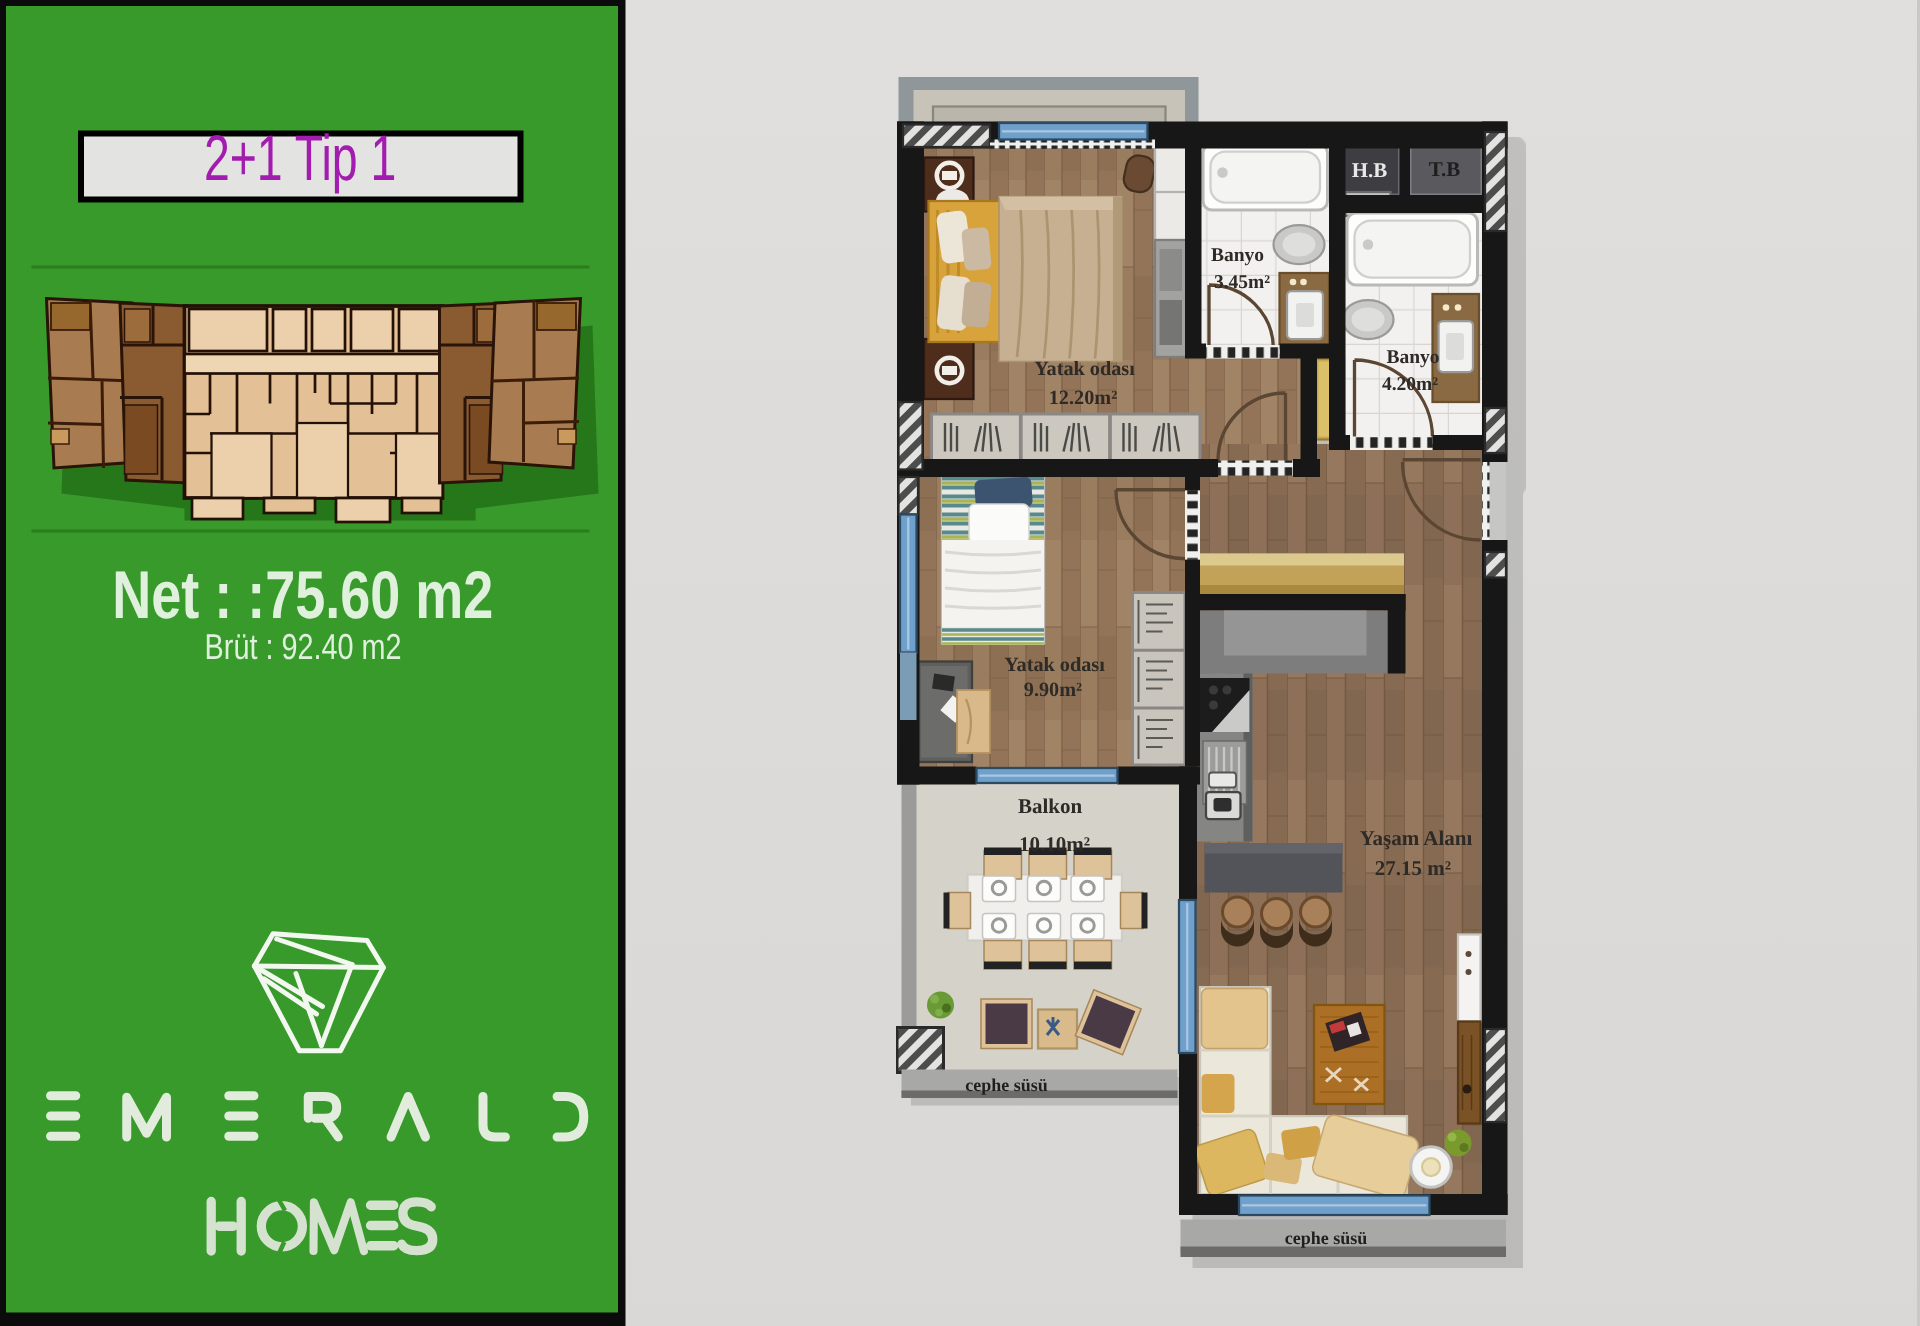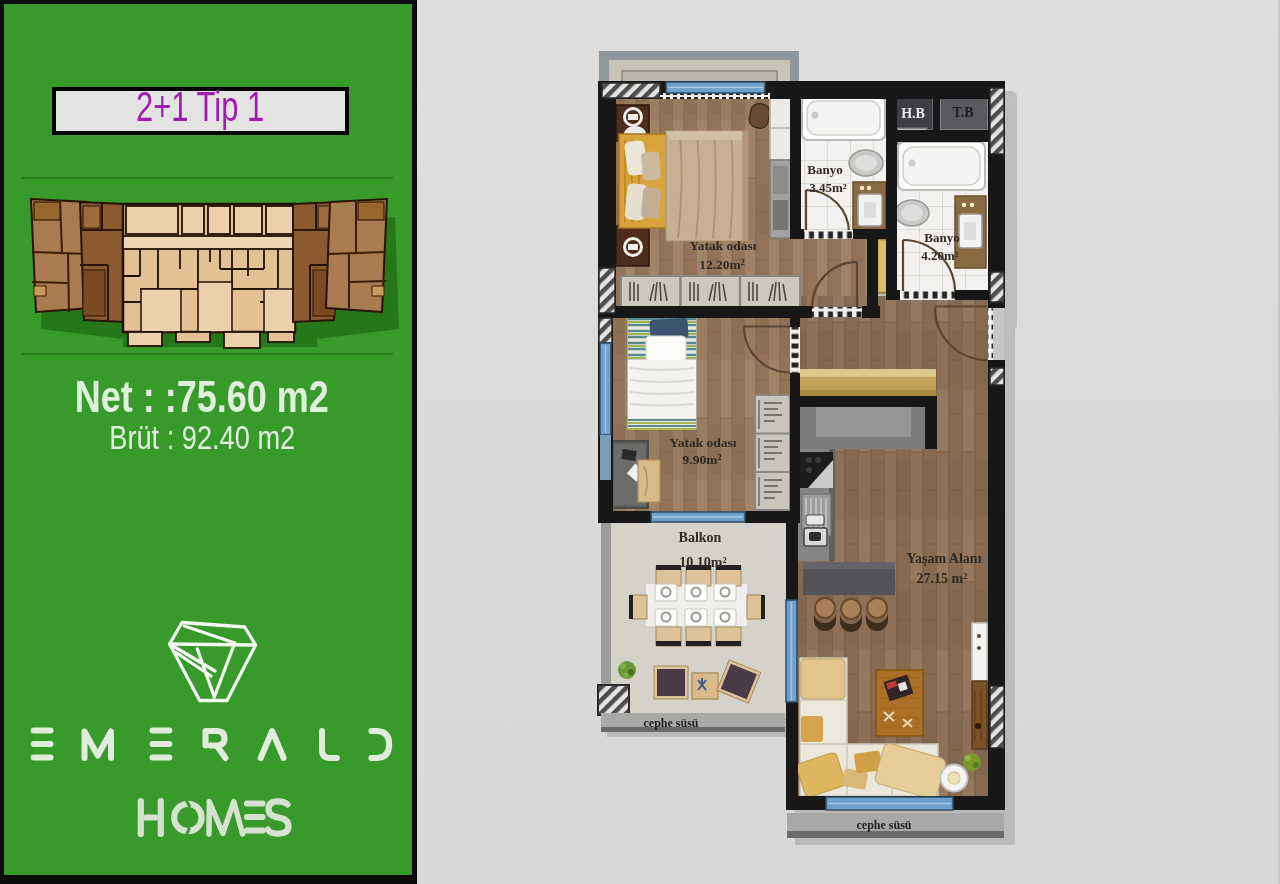--- a/index.html
+++ b/index.html
@@ -75,21 +75,21 @@
     <g>
       <polygon points="310,12 367,9 362,122 306,118" fill="#a87c50" stroke="#2a1408" stroke-width="2"></polygon>
       <path d="M308 64 L366 62 M330 92 L366 91 M336 10 L336 62 M329 64 L329 118" stroke="#3a1c08" stroke-width="2" fill="none"></path>
       <rect x="338" y="12" width="26" height="18" fill="#96682e" stroke="#3a1c08" stroke-width="1.2"></rect>
       <rect x="352" y="96" width="12" height="10" fill="#c89a5e" stroke="#3a1c08" stroke-width="1"></rect>
     </g>
   </svg>
 
   <div class="abs" style="left:0;top:374px;width:404px;text-align:center;font-size:45px;line-height:1;color:#dff0dc;font-weight:bold;"><span style="display:inline-block;transform:scaleX(0.8);transform-origin:50% 50%;">Net : :75.60 m2</span></div>
 
-  <div class="abs" style="left:0;top:420px;width:404px;text-align:center;font-size:34px;line-height:1;color:#dff0dc;"><span style="display:inline-block;transform:scaleX(0.8);transform-origin:50% 50%;">Brüt : 92.40 m2</span></div>
+  <div class="abs" style="left:0;top:420px;width:404px;text-align:center;font-size:24px;line-height:1;color:#dff0dc;"><span style="display:inline-block;transform:scaleX(0.8);transform-origin:50% 50%;">Brüt : 92.40 m2</span></div>
 
   <svg id="logo" class="abs" style="left:20px;top:545px;" width="380" height="300" viewBox="0 0 380 300">
 
     <g stroke="#f2f8f0" stroke-width="3.3" fill="none" stroke-linejoin="round" stroke-linecap="round">
       <polygon points="149.6,99 162,77.5 224.7,82 235.6,100 207,155.5 179.6,155.5"></polygon>
       <polyline points="164.5,81 214.7,98"></polyline>
       <polyline points="149.6,99 235.6,100"></polyline>
       <polyline points="214.7,98 194.3,152"></polyline>
       <polyline points="177.3,104 194.3,152"></polyline>
       <polyline points="149.6,99 195,126"></polyline>

